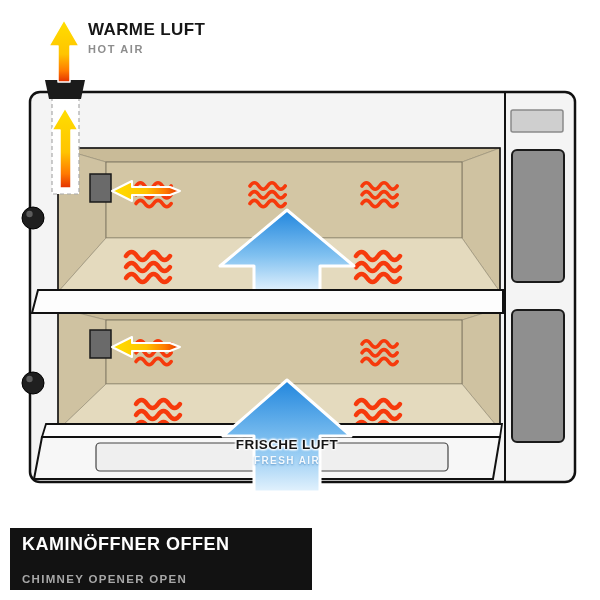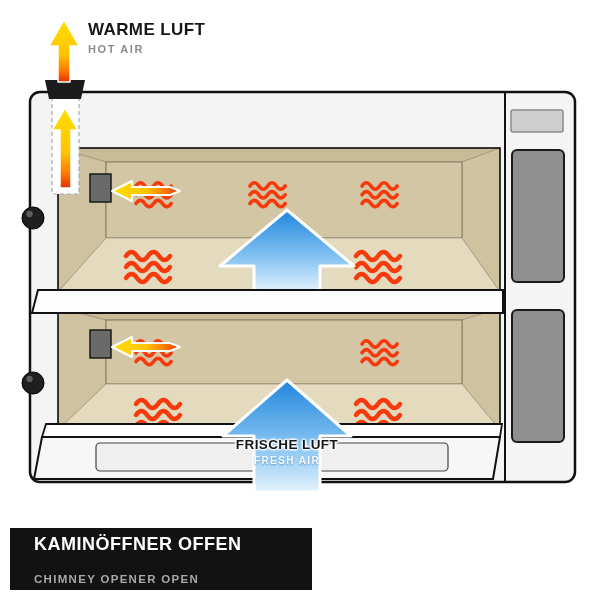--- a/index.html
+++ b/index.html
@@ -16,21 +16,21 @@
   .fresh-label .t{
     font-size:13.5px;font-weight:800;color:#161616;letter-spacing:.4px;white-space:nowrap;
     text-shadow:0 0 2px #fff,0 0 3px #fff,1px 1px 2px #fff,-1px -1px 2px #fff,1px -1px 2px #fff,-1px 1px 2px #fff;
   }
   .fresh-label .s{
     font-size:10px;font-weight:700;color:#f4f9fd;letter-spacing:1.4px;margin-top:3px;white-space:nowrap;
     text-shadow:0 1px 2px rgba(30,100,170,.55);
   }
   .banner{
     position:absolute;left:10px;top:528px;width:302px;height:62px;background:#121212;
-    box-sizing:border-box;padding-left:24px;display:flex;flex-direction:column;justify-content:center;
+    box-sizing:border-box;padding-left:12px;display:flex;flex-direction:column;justify-content:center;
   }
   .banner .t{font-size:18px;font-weight:800;color:#ffffff;letter-spacing:.5px;white-space:nowrap;}
   .banner .s{font-size:11.5px;font-weight:600;color:#a8a8a8;letter-spacing:1.3px;margin-top:18px;white-space:nowrap;}
 </style>
 </head>
 <body>
 
 <div class="stage">
 
   <svg width="600" height="600" viewBox="0 0 600 600">

